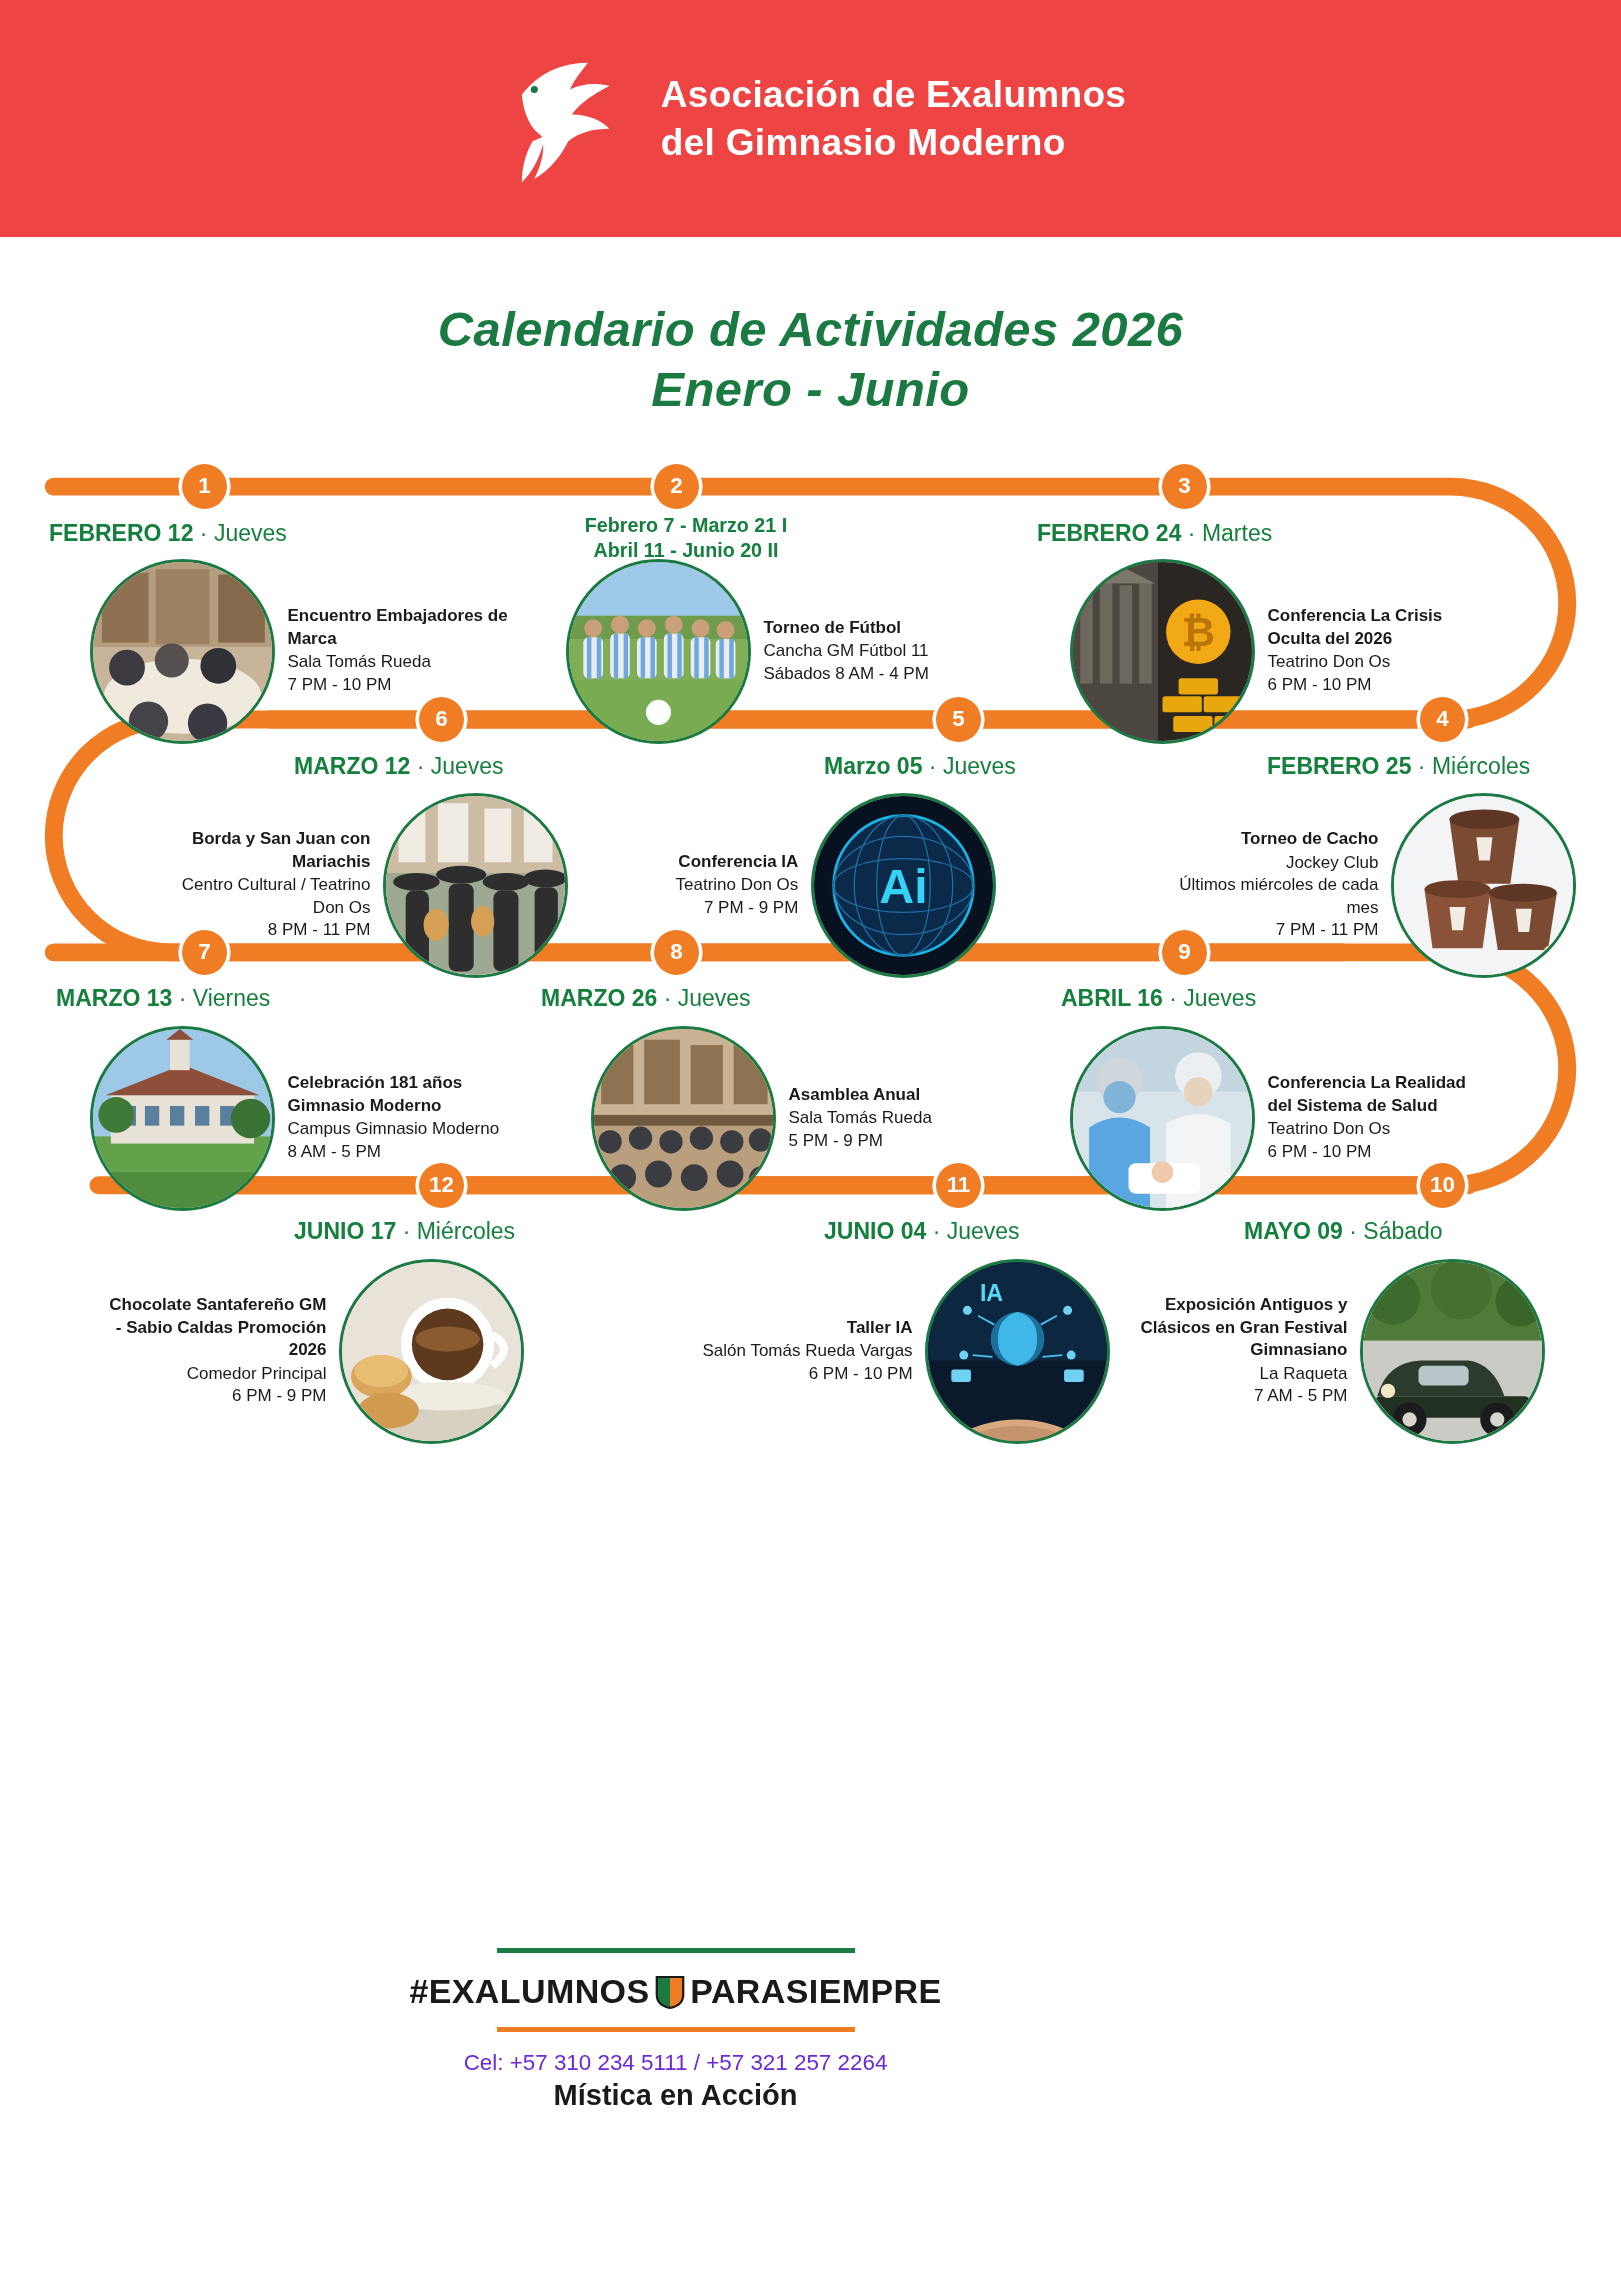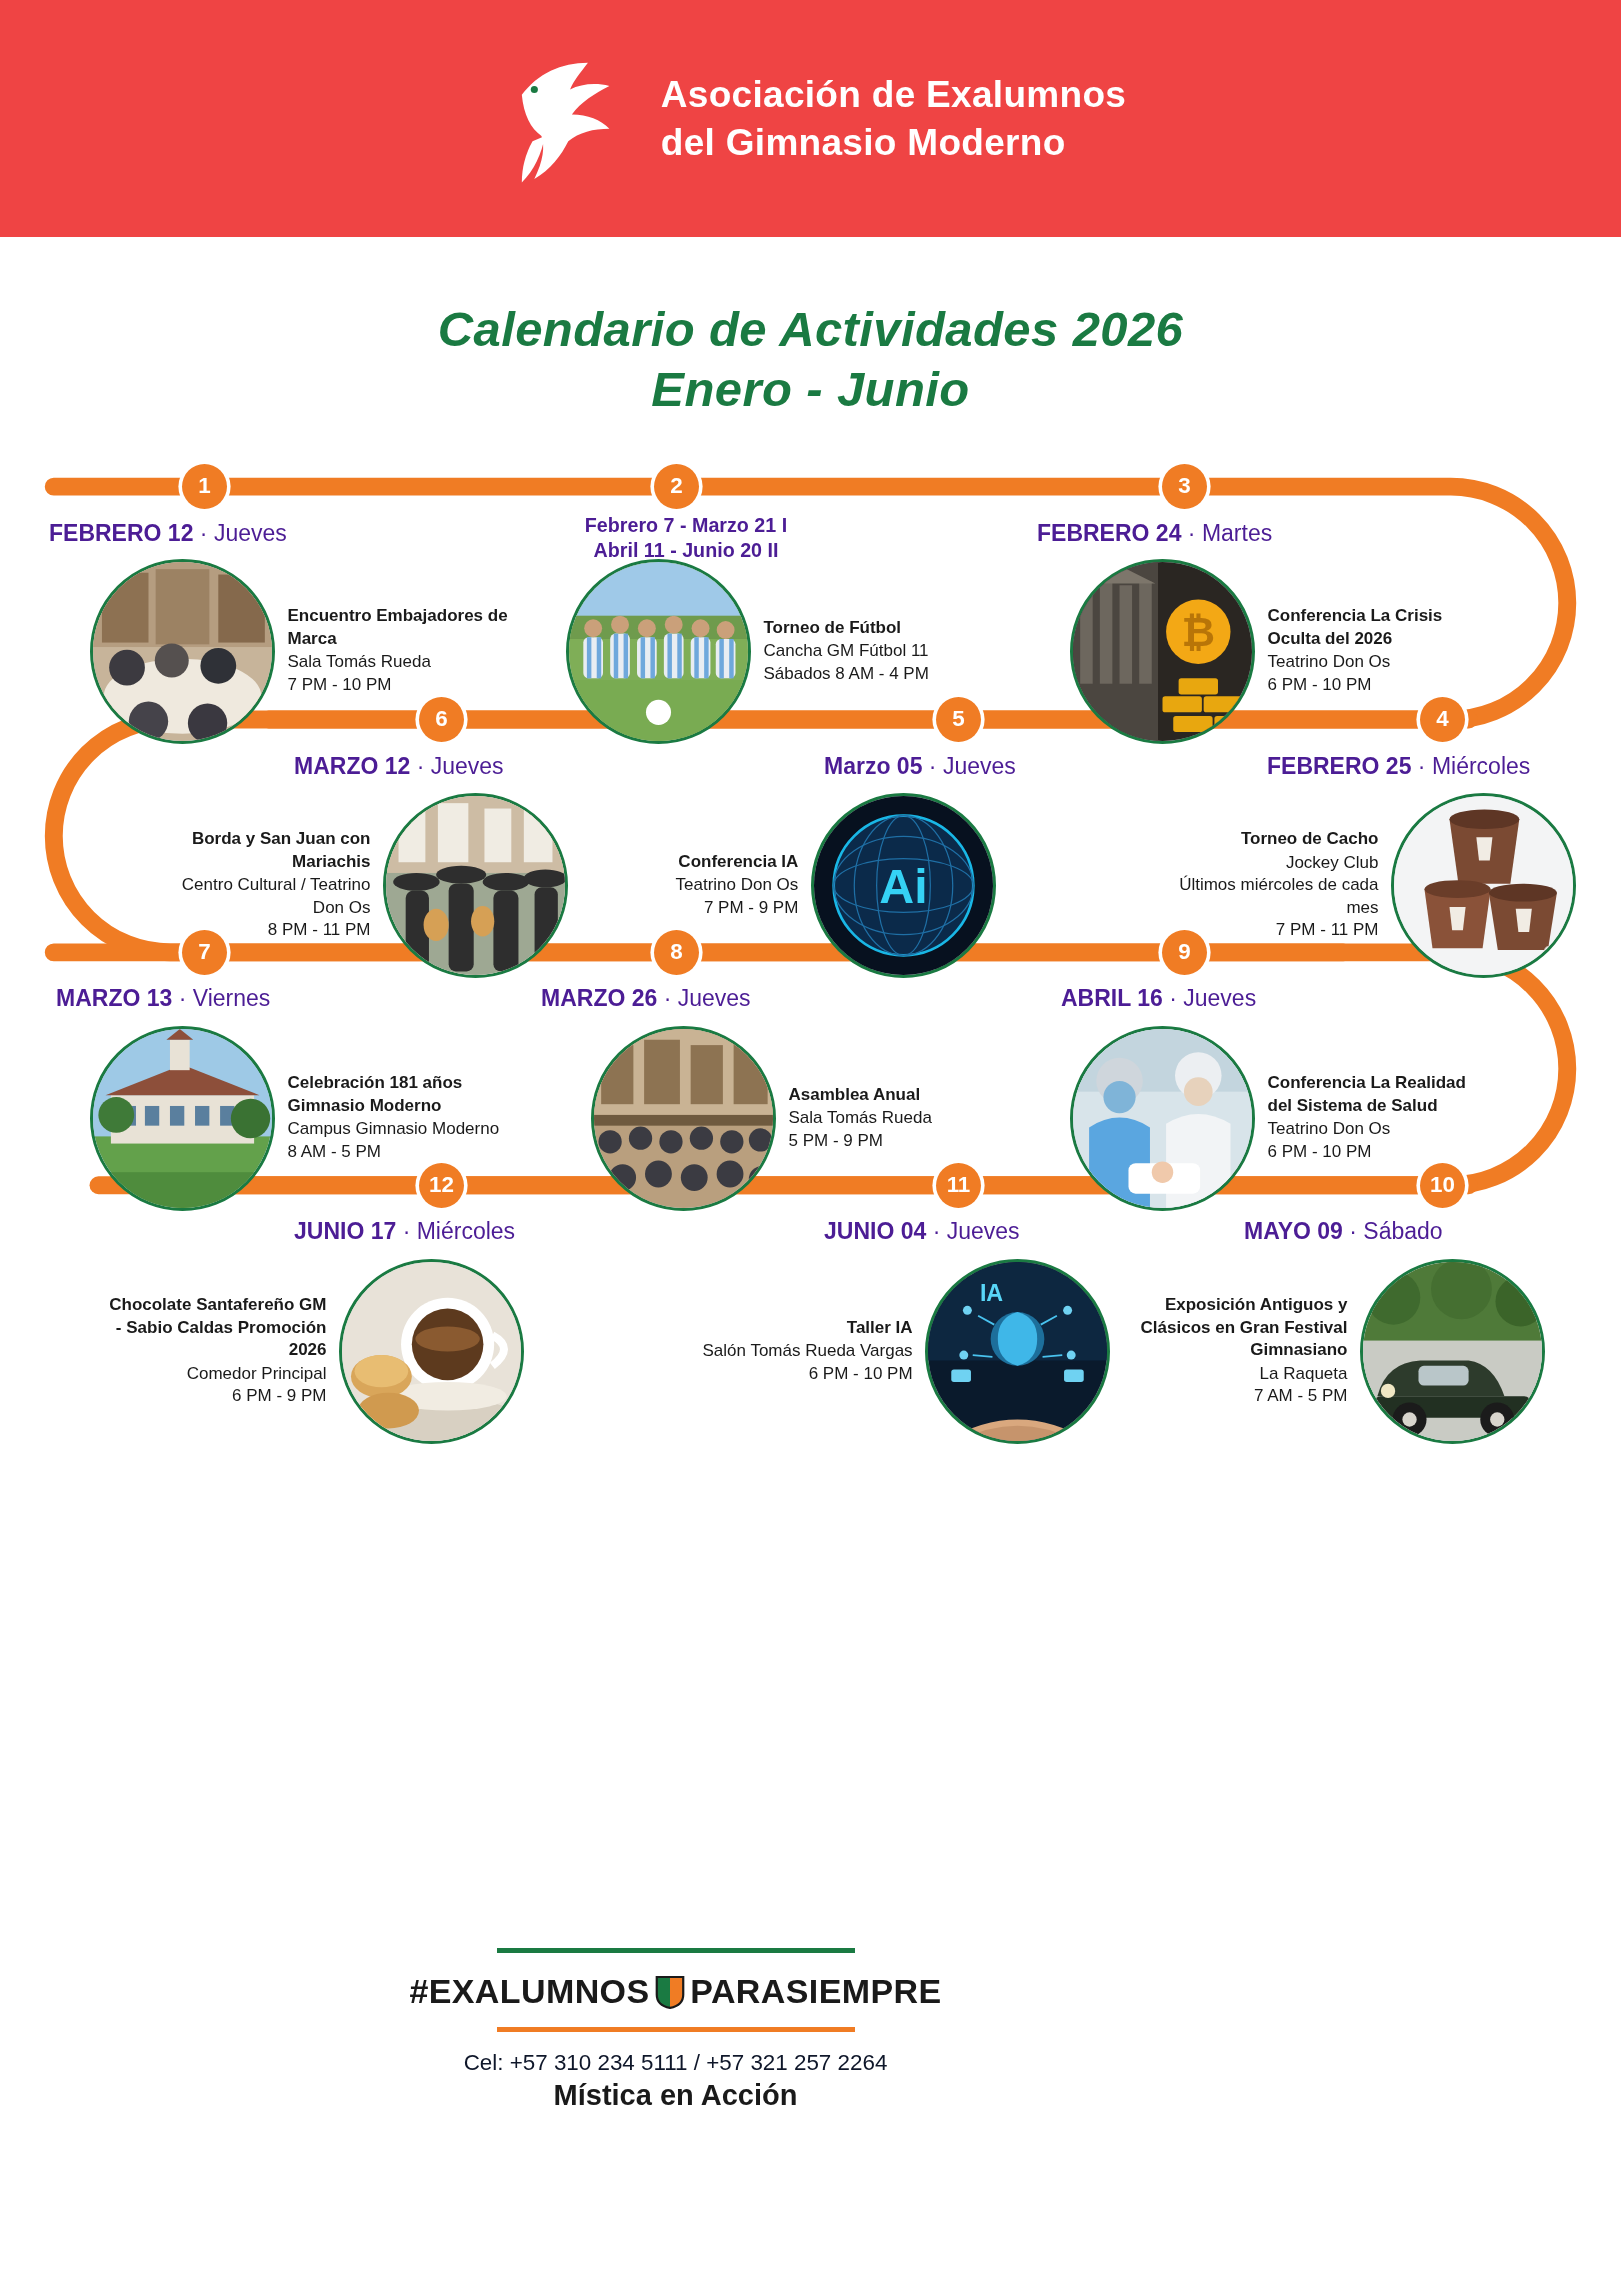--- a/index.html
+++ b/index.html
@@ -84,21 +84,21 @@
     justify-content: center;
     box-shadow: 0 0 0 3.6px #ffffff;
     z-index: 5;
   }
 
   
   .date-head {
     position: absolute;
     font-size: 23px;
     font-weight: bold;
-    color: #4c1d95;
+    color: #15803d;
     white-space: nowrap;
     z-index: 4;
   }
   .date-head .day {
     font-weight: normal;
   }
   .date-head.two-line {
     font-size: 19.7px;
     line-height: 1.3;
     text-align: center;
@@ -174,21 +174,21 @@
     display: inline-block;
   }
   .footer .rule-bot {
     width: 358px;
     height: 4.5px;
     background: #f07c24;
     margin: 16px auto 18px auto;
   }
   .phone {
     font-size: 22.4px;
-    color: #0f172a;
+    color: #6d28d9;
     margin-bottom: 3.6px;
   }
   .tagline {
     font-size: 22.4px;
     font-style: italic;
     line-height: 1.35;
     color: #1a1a1a;
   }
   .mistica {
     font-size: 29px;

